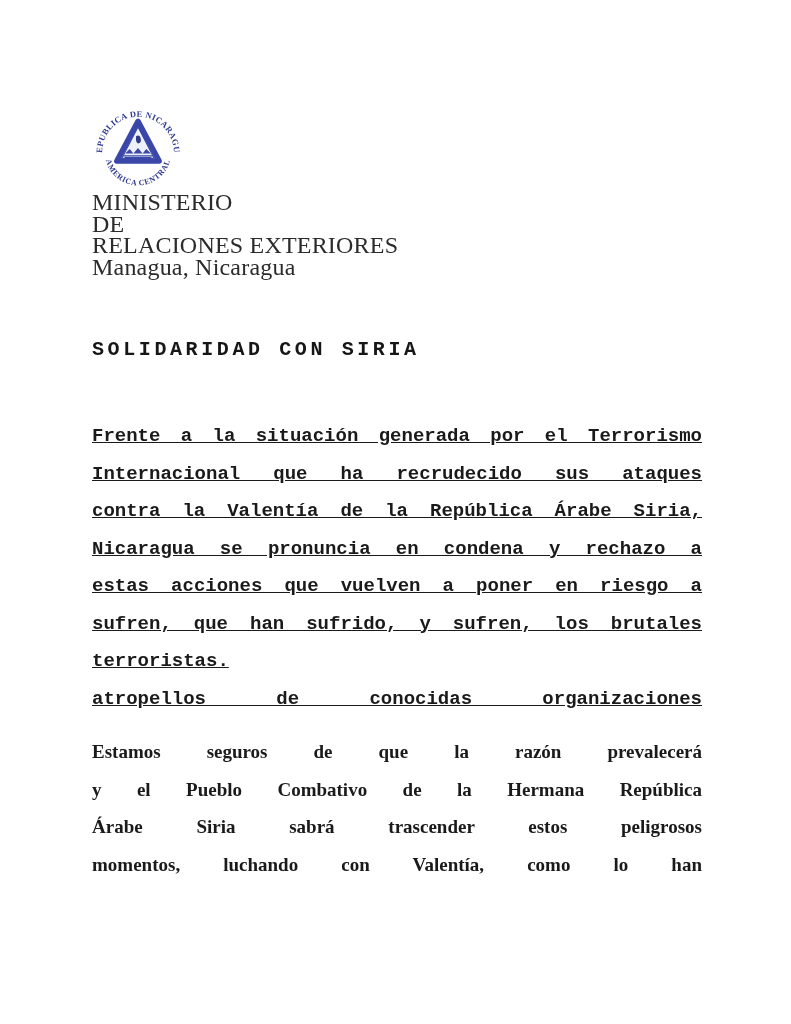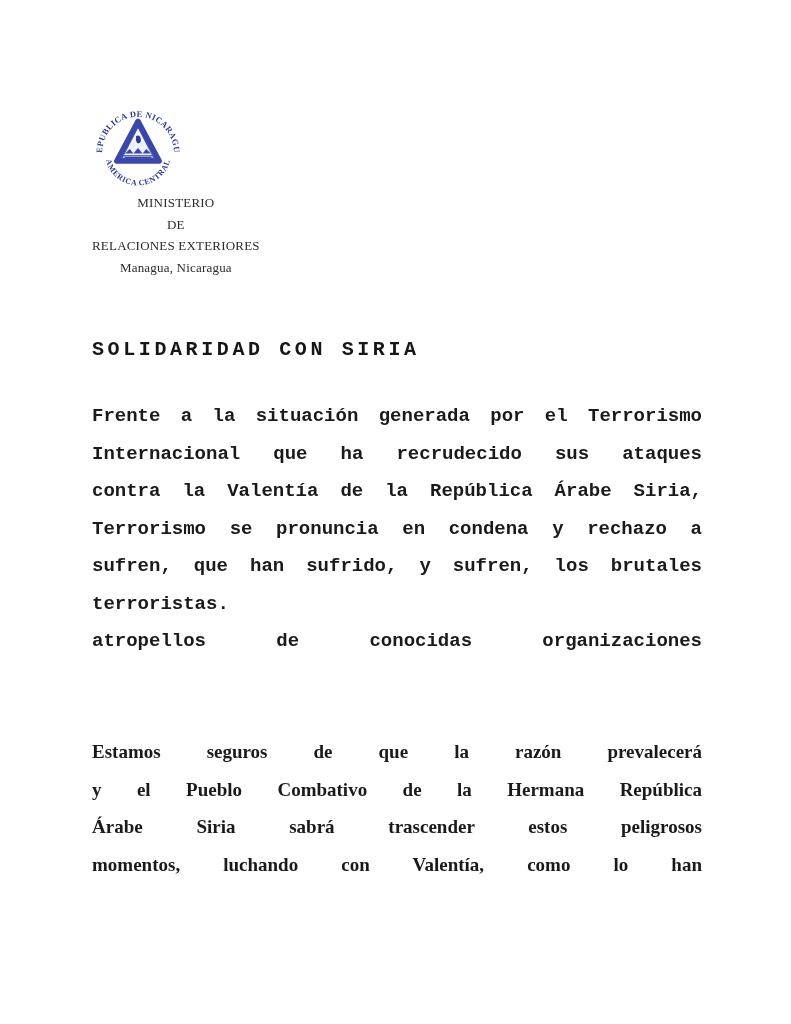--- a/index.html
+++ b/index.html
@@ -22,26 +22,25 @@
     left: 88px;
     top: 103px;
     width: 100px;
     height: 92px;
   }
   .letterhead-text {
     position: absolute;
     left: 92px;
     top: 192px;
     font-family: "Liberation Serif", serif;
-    font-size: 13px;
+    font-size: 24px;
     line-height: 21.5px;
     color: #2b2b2b;
     letter-spacing: 0.2px;
     white-space: nowrap;
-    text-align: center;
   }
 
   
   .doc-title {
     position: absolute;
     left: 92px;
     top: 338px;
     font-family: "Liberation Mono", "DejaVu Sans Mono", monospace;
     font-weight: bold;
     font-size: 20px;
@@ -51,21 +50,21 @@
   }
   .paragraph {
     position: absolute;
     left: 92px;
     width: 610px;
     font-family: "Liberation Mono", "DejaVu Sans Mono", monospace;
     font-weight: bold;
     font-size: 19px;
     color: #1a1a1a;
   }
-  .paragraph-1 { top: 398px; }
+  .paragraph-1 { top: 418px; text-decoration: underline; }
   .paragraph-2 { top: 733px; font-family: Liberation Serif, serif; }
   .tline {
     height: 37.5px;
     line-height: 37.5px;
     text-align: justify;
     text-align-last: justify;
     white-space: normal;
     overflow: hidden;
   }
   .tline.para-end {
@@ -113,21 +112,22 @@
     <div>RELACIONES EXTERIORES</div>
     <div>Managua, Nicaragua</div>
   </div>
 
   <div class="doc-title">SOLIDARIDAD CON SIRIA</div>
 
   <div class="paragraph paragraph-1">
     <div class="tline">Frente a la situación generada por el Terrorismo</div>
     <div class="tline">Internacional que ha recrudecido sus ataques</div>
     <div class="tline">contra la Valentía de la República Árabe Siria,</div>
-    <div class="tline">Terrorismo se pronuncia en condena y rechazo a</div>
+    <div class="tline">Nicaragua se pronuncia en condena y rechazo a</div>
+    <div class="tline">estas acciones que vuelven a poner en riesgo a</div>
     <div class="tline">sufren, que han sufrido, y sufren, los brutales</div>
     <div class="tline para-end">terroristas.</div>
     <div class="tline">atropellos de conocidas organizaciones</div>
   </div>
 
   <div class="paragraph paragraph-2">
     <div class="tline">Estamos seguros de que la razón prevalecerá</div>
     <div class="tline">y el Pueblo Combativo de la Hermana República</div>
     <div class="tline">Árabe Siria sabrá trascender estos peligrosos</div>
     <div class="tline">momentos, luchando con Valentía, como lo han</div>

